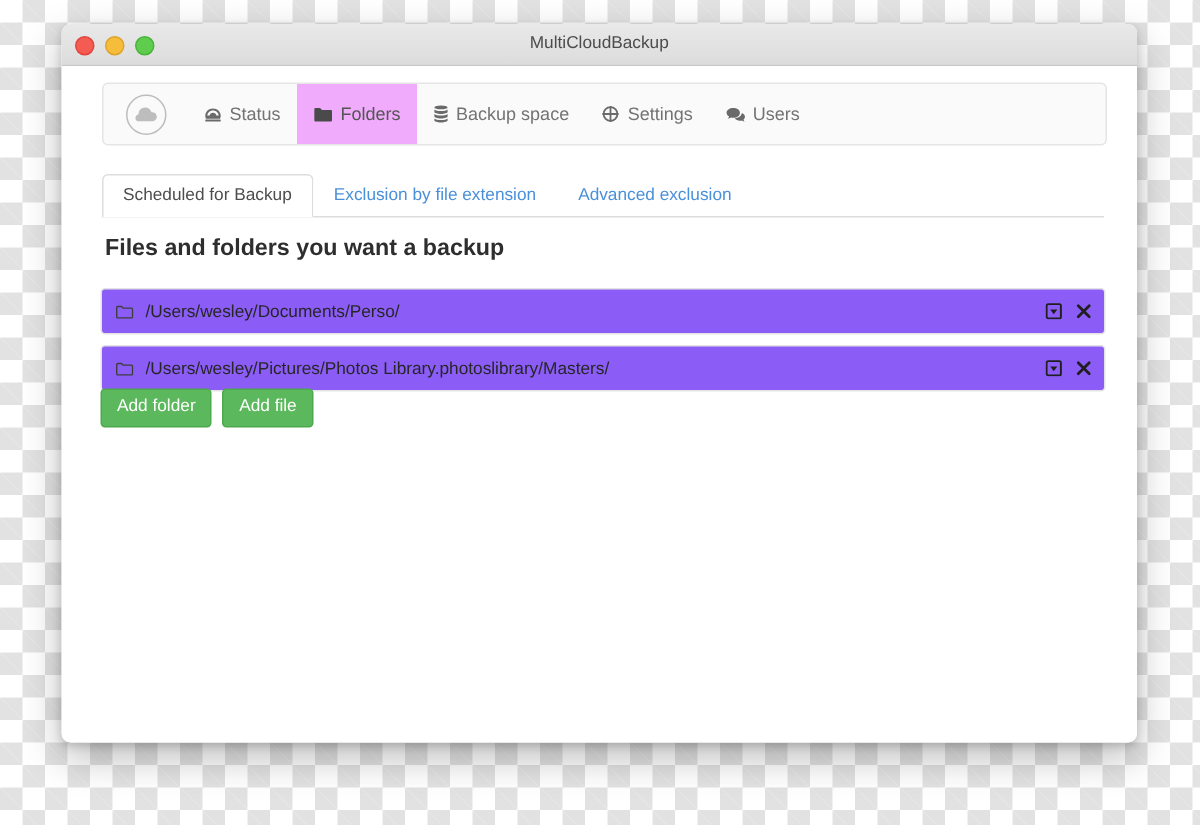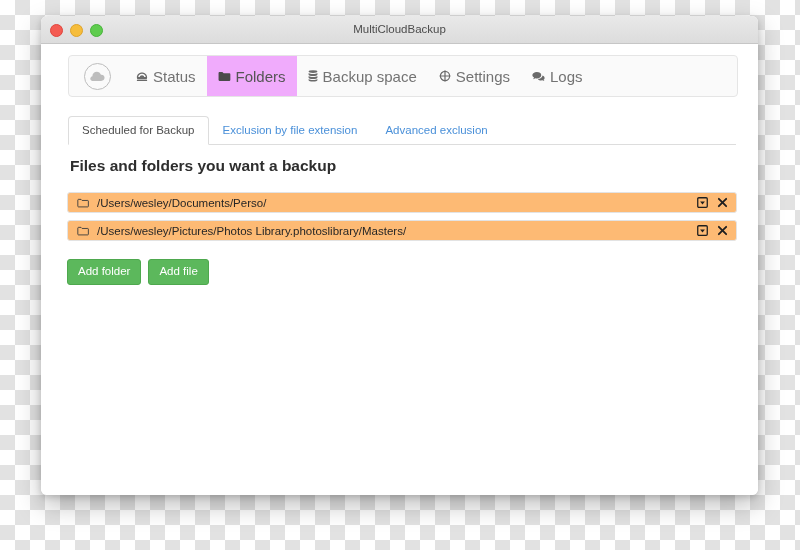--- a/index.html
+++ b/index.html
@@ -100,21 +100,21 @@
     display: flex;
     align-items: center;
     justify-content: center;
     background: #fafafa;
   }
   .nav-item {
     display: flex;
     align-items: center;
     gap: 5px;
     padding: 0 11px;
-    font-size: 15px;
+    font-size: 12px;
     color: #737373;
     cursor: pointer;
     white-space: nowrap;
   }
   .nav-item.active {
     background: #f0abfc;
     color: #555555;
   }
   .nav-icon {
     display: inline-flex;
@@ -162,22 +162,22 @@
   }
 
   
   #rows {
     position: absolute;
     left: 26px;
     top: 148px;
     width: 670px;
   }
   .path-row {
-    height: 21px;
-    background: #fdba74;
+    height: 31px;
+    background: #8b5cf6;
     border: 1px solid #e3e3e3;
     border-radius: 3px;
     display: flex;
     align-items: center;
     padding: 0 6px 0 9px;
     margin-bottom: 7px;
     box-sizing: border-box;
   }
   .folder-icon {
     display: inline-flex;
@@ -293,21 +293,21 @@
       </div>
 
 
       <div class="nav-item">
         <span class="nav-icon">
           <svg width="13" height="11" viewBox="0 0 14 11" aria-hidden="true" fill="currentColor">
             <path d="M5.2.6C2.5.6.4 2.1.4 4c0 1.1.7 2.1 1.8 2.7-.1.6-.5 1.2-1.1 1.7.9-.1 1.9-.4 2.6-.9.5.1 1 .2 1.5.2 2.7 0 4.8-1.5 4.8-3.7S7.9.6 5.2.6z"></path>
             <path d="M13.6 7c0-1.2-.9-2.2-2.2-2.7-.3 2.1-2.5 3.6-5.1 3.8.7 1 2.1 1.7 3.7 1.7.4 0 .9-.05 1.3-.15.6.4 1.4.7 2.2.75-.5-.4-.85-.9-.95-1.4.7-.5 1.05-1.2 1.05-2z"></path>
           </svg>
         </span>
-        <span>Logs</span>
+        <span>Users</span>
       </div>
     </div>
 
     <div id="tabs">
       <div class="tab active">Scheduled for Backup</div>
       <div class="tab">Exclusion by file extension</div>
       <div class="tab">Advanced exclusion</div>
     </div>
 
     <div id="heading">Files and folders you want a backup</div>

